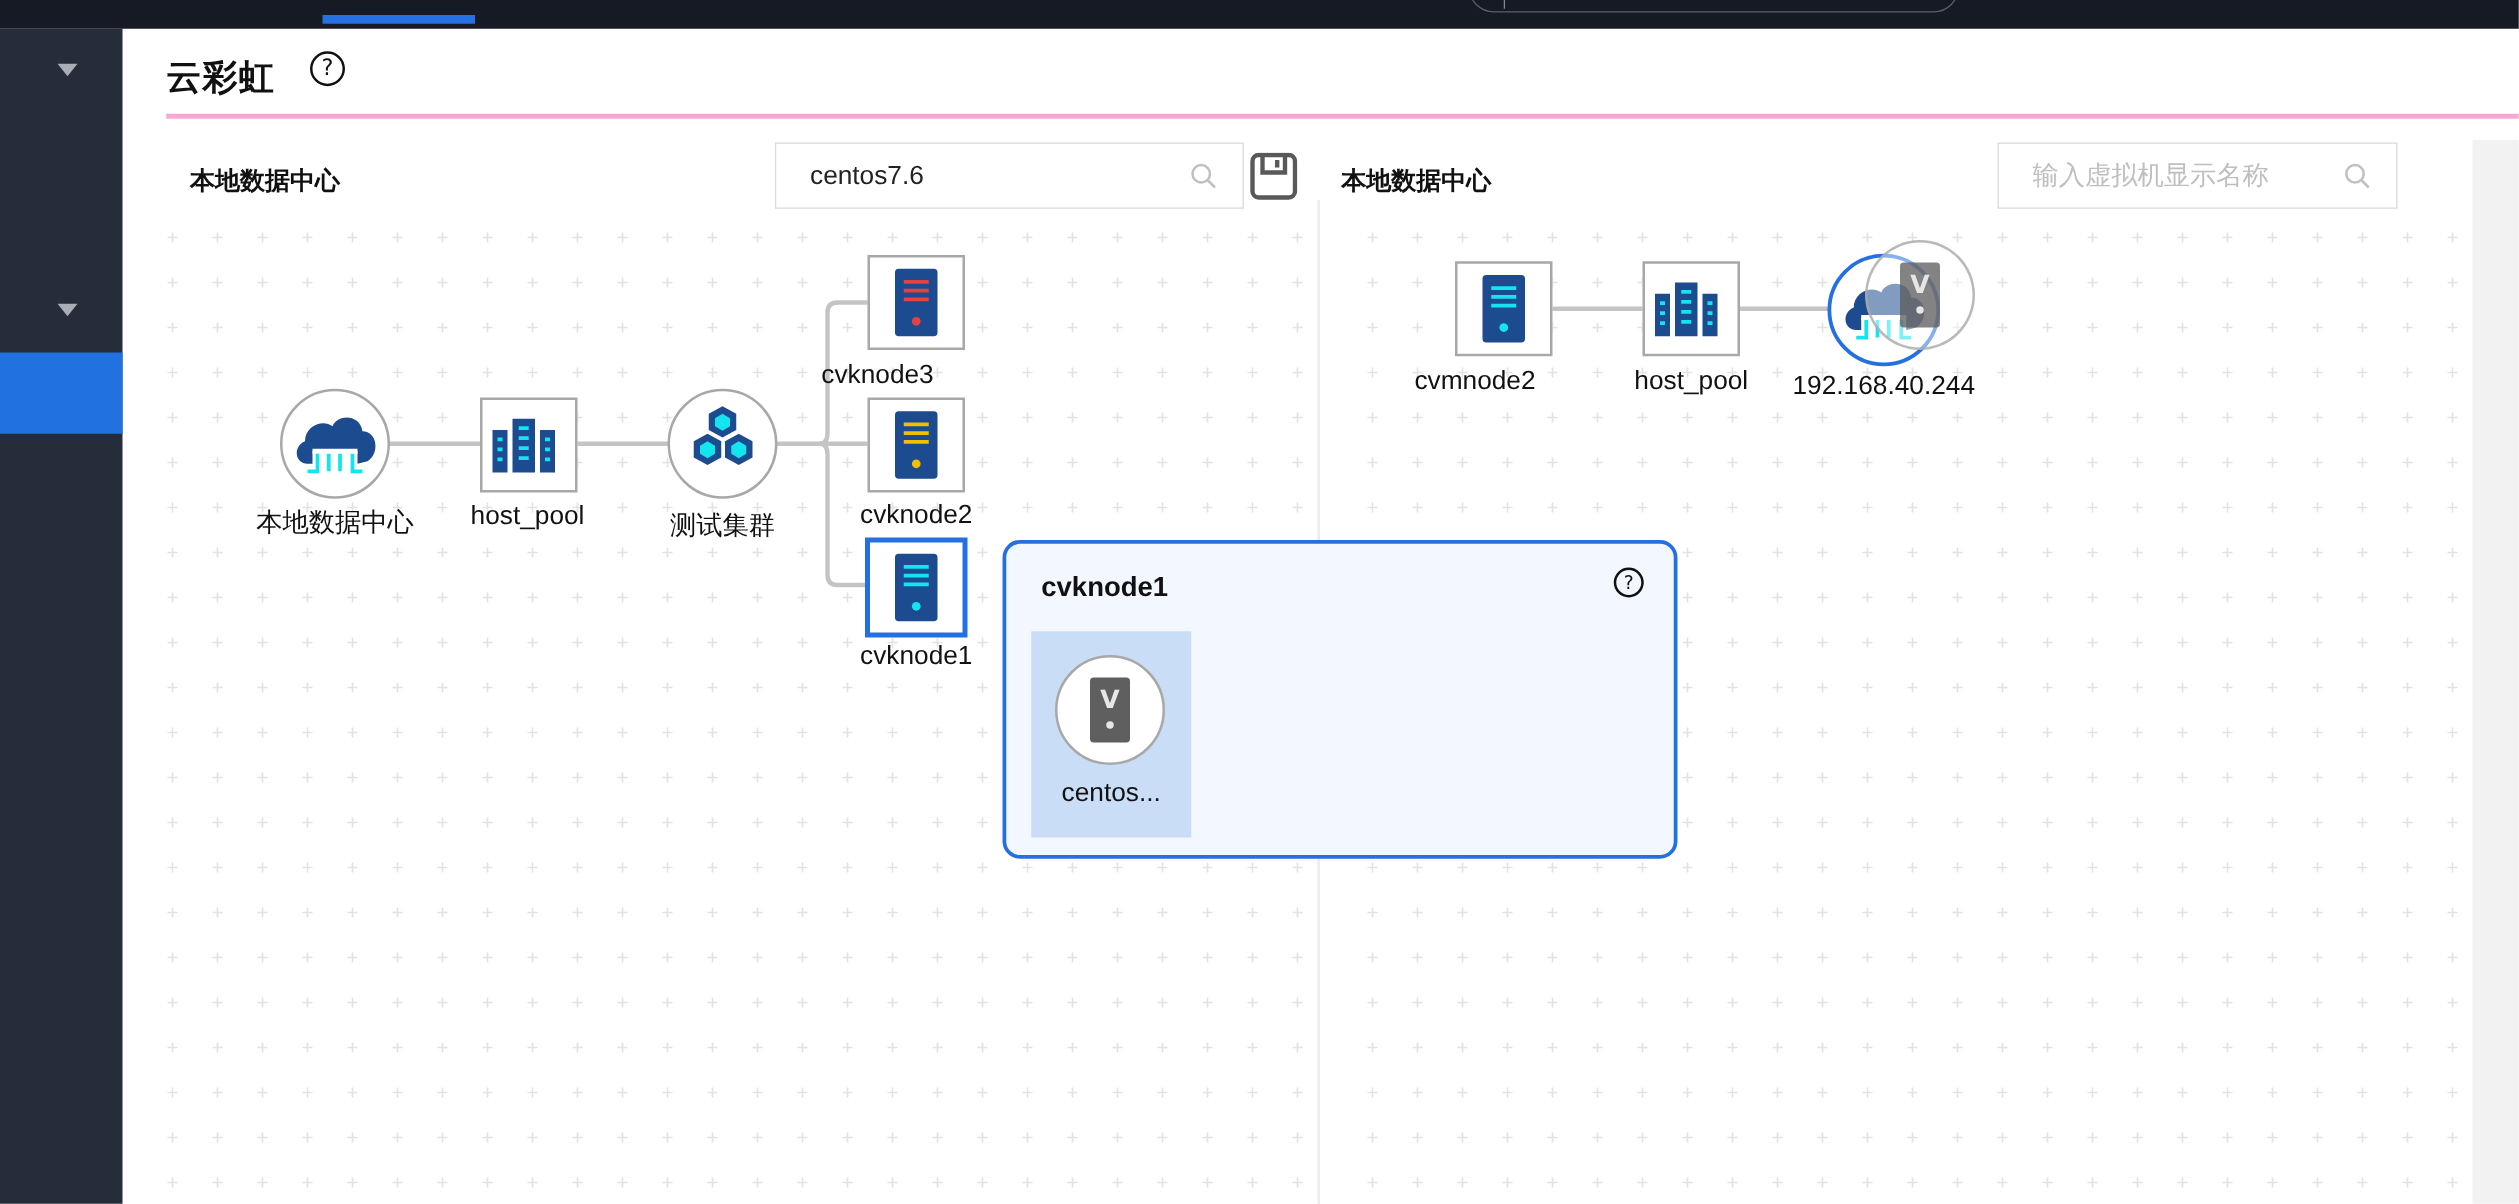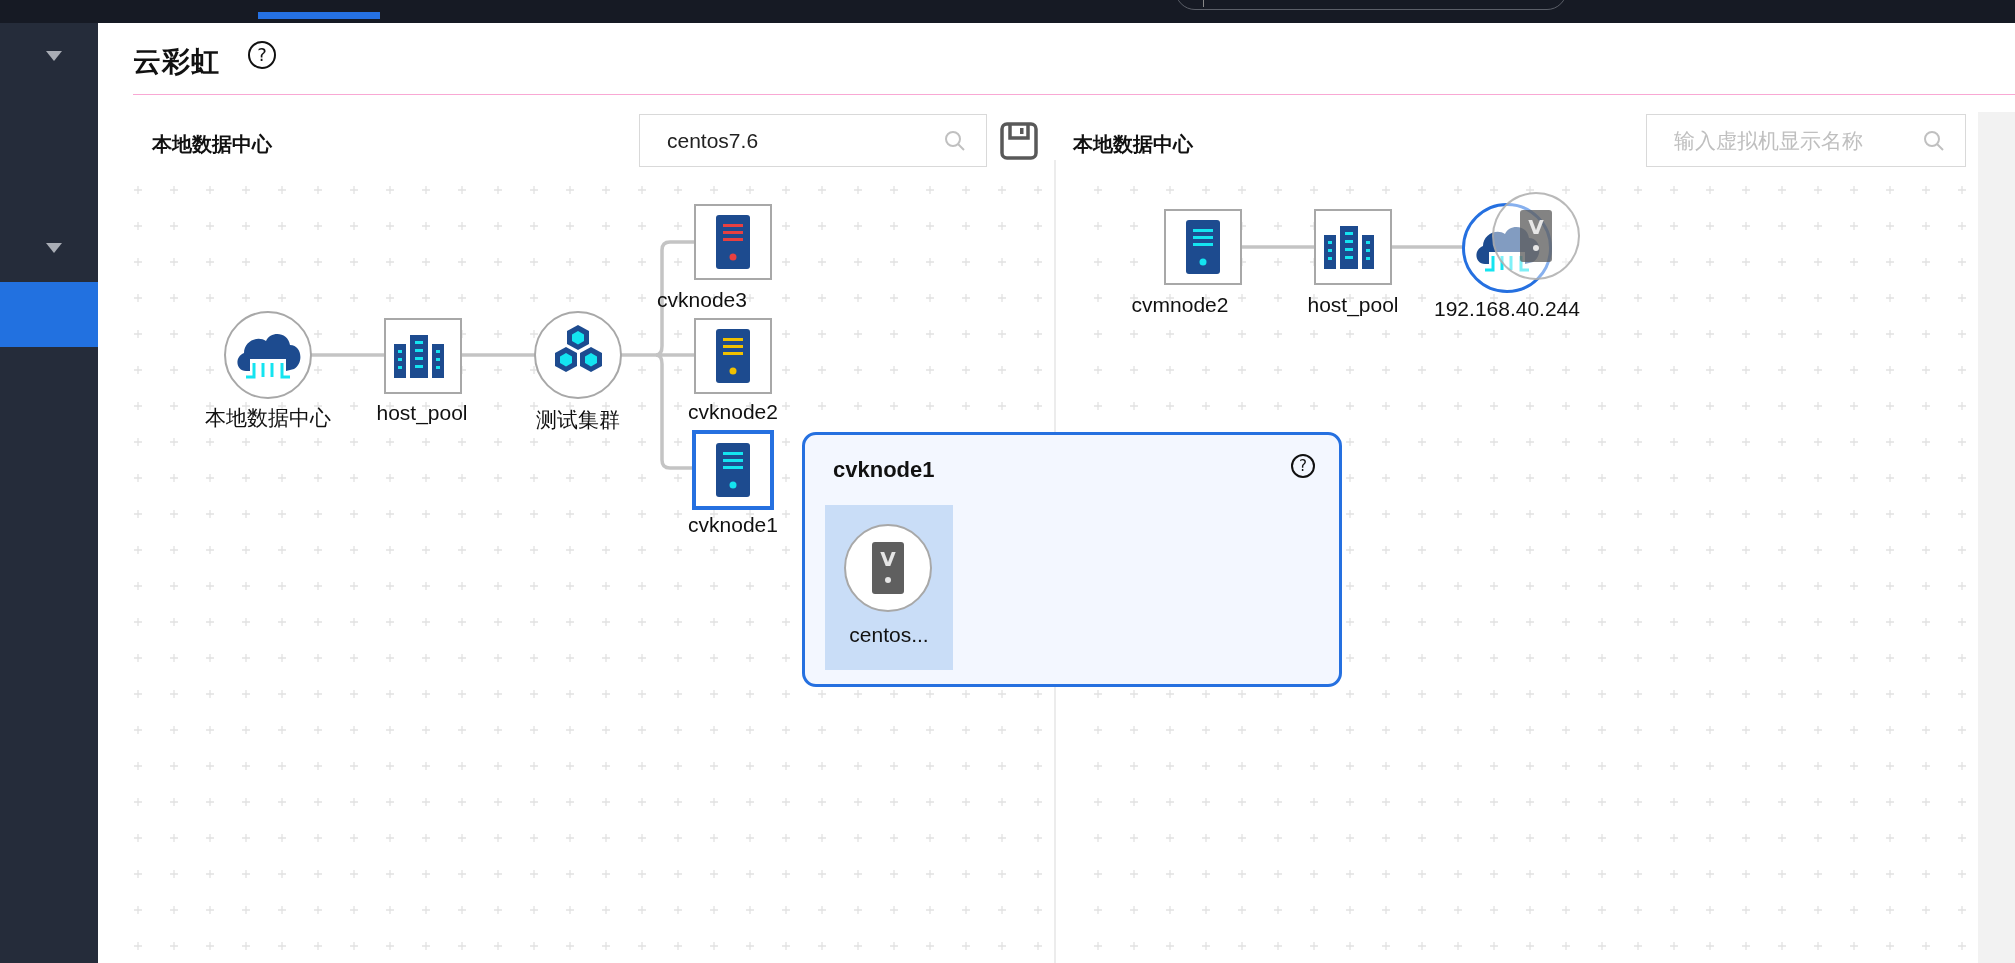--- a/index.html
+++ b/index.html
@@ -10,21 +10,21 @@
   .topbar .top-search { position: absolute; left: 1175px; top: -30px; width: 392px; height: 40px;
     border: 1px solid #5b5f68; border-radius: 20px; }
   .topbar .top-search .caret { position: absolute; left: 27px; top: 28px; width: 1px; height: 8px; background: #888; }
 
   .sidebar { position: absolute; left: 0; top: 23px; width: 98px; height: 940px; background: #252c3a; }
   .sidebar .toggle { position: absolute; left: 44px; width: 20px; height: 14px; cursor: pointer; }
   .sidebar .toggle::after { content: ""; position: absolute; left: 2px; top: 2px; border-left: 8px solid transparent;
     border-right: 8px solid transparent; border-top: 10px solid #a9adb5; }
   .sidebar .active-item { position: absolute; left: 0; top: 259px; width: 98px; height: 65px; background: #2271e0; }
 
-  .page-header { position: absolute; left: 133px; top: 23px; right: 0; height: 72px; border-bottom: 1px solid #f9a8d4; }
+  .page-header { position: absolute; left: 133px; top: 23px; right: 0; height: 72px; border-bottom: 4px solid #f9a8d4; }
   .page-title { position: absolute; left: 0; top: 20px; font-size: 28px; font-weight: bold; color: #111; letter-spacing: 1px; }
   .help-icon { position: absolute; width: 28px; height: 28px; border: 2px solid #111; border-radius: 50%;
     text-align: center; font-size: 18px; line-height: 24px; color: #111; font-family: "DejaVu Sans", sans-serif; }
   .header-help { left: 115px; top: 18px; }
 
   .panel { position: absolute; top: 112px; height: 851px; }
   .panel-left { left: 133px; width: 920px; }
   .panel-right { left: 1054px; width: 926px; border-left: 2px solid #ececec; top: 160px; height: 803px; }
   .plus-grid { position: absolute; pointer-events: none; }
 
@@ -84,35 +84,35 @@
 </div>
 
 <div class="panel panel-right">
   <svg class="plus-grid" id="grid-right" width="926" height="803">
       <path d="M38 30H46M42 26V34M74 30H82M78 26V34M110 30H118M114 26V34M146 30H154M150 26V34M182 30H190M186 26V34M218 30H226M222 26V34M254 30H262M258 26V34M290 30H298M294 26V34M326 30H334M330 26V34M362 30H370M366 26V34M398 30H406M402 26V34M434 30H442M438 26V34M470 30H478M474 26V34M506 30H514M510 26V34M542 30H550M546 26V34M578 30H586M582 26V34M614 30H622M618 26V34M650 30H658M654 26V34M686 30H694M690 26V34M722 30H730M726 26V34M758 30H766M762 26V34M794 30H802M798 26V34M830 30H838M834 26V34M866 30H874M870 26V34M902 30H910M906 26V34M38 66H46M42 62V70M74 66H82M78 62V70M110 66H118M114 62V70M146 66H154M150 62V70M182 66H190M186 62V70M218 66H226M222 62V70M254 66H262M258 62V70M290 66H298M294 62V70M326 66H334M330 62V70M362 66H370M366 62V70M398 66H406M402 62V70M434 66H442M438 62V70M470 66H478M474 62V70M506 66H514M510 62V70M542 66H550M546 62V70M578 66H586M582 62V70M614 66H622M618 62V70M650 66H658M654 62V70M686 66H694M690 62V70M722 66H730M726 62V70M758 66H766M762 62V70M794 66H802M798 62V70M830 66H838M834 62V70M866 66H874M870 62V70M902 66H910M906 62V70M38 102H46M42 98V106M74 102H82M78 98V106M110 102H118M114 98V106M146 102H154M150 98V106M182 102H190M186 98V106M218 102H226M222 98V106M254 102H262M258 98V106M290 102H298M294 98V106M326 102H334M330 98V106M362 102H370M366 98V106M398 102H406M402 98V106M434 102H442M438 98V106M470 102H478M474 98V106M506 102H514M510 98V106M542 102H550M546 98V106M578 102H586M582 98V106M614 102H622M618 98V106M650 102H658M654 98V106M686 102H694M690 98V106M722 102H730M726 98V106M758 102H766M762 98V106M794 102H802M798 98V106M830 102H838M834 98V106M866 102H874M870 98V106M902 102H910M906 98V106M38 138H46M42 134V142M74 138H82M78 134V142M110 138H118M114 134V142M146 138H154M150 134V142M182 138H190M186 134V142M218 138H226M222 134V142M254 138H262M258 134V142M290 138H298M294 134V142M326 138H334M330 134V142M362 138H370M366 134V142M398 138H406M402 134V142M434 138H442M438 134V142M470 138H478M474 134V142M506 138H514M510 134V142M542 138H550M546 134V142M578 138H586M582 134V142M614 138H622M618 134V142M650 138H658M654 134V142M686 138H694M690 134V142M722 138H730M726 134V142M758 138H766M762 134V142M794 138H802M798 134V142M830 138H838M834 134V142M866 138H874M870 134V142M902 138H910M906 134V142M38 174H46M42 170V178M74 174H82M78 170V178M110 174H118M114 170V178M146 174H154M150 170V178M182 174H190M186 170V178M218 174H226M222 170V178M254 174H262M258 170V178M290 174H298M294 170V178M326 174H334M330 170V178M362 174H370M366 170V178M398 174H406M402 170V178M434 174H442M438 170V178M470 174H478M474 170V178M506 174H514M510 170V178M542 174H550M546 170V178M578 174H586M582 170V178M614 174H622M618 170V178M650 174H658M654 170V178M686 174H694M690 170V178M722 174H730M726 170V178M758 174H766M762 170V178M794 174H802M798 170V178M830 174H838M834 170V178M866 174H874M870 170V178M902 174H910M906 170V178M38 210H46M42 206V214M74 210H82M78 206V214M110 210H118M114 206V214M146 210H154M150 206V214M182 210H190M186 206V214M218 210H226M222 206V214M254 210H262M258 206V214M290 210H298M294 206V214M326 210H334M330 206V214M362 210H370M366 206V214M398 210H406M402 206V214M434 210H442M438 206V214M470 210H478M474 206V214M506 210H514M510 206V214M542 210H550M546 206V214M578 210H586M582 206V214M614 210H622M618 206V214M650 210H658M654 206V214M686 210H694M690 206V214M722 210H730M726 206V214M758 210H766M762 206V214M794 210H802M798 206V214M830 210H838M834 206V214M866 210H874M870 206V214M902 210H910M906 206V214M38 246H46M42 242V250M74 246H82M78 242V250M110 246H118M114 242V250M146 246H154M150 242V250M182 246H190M186 242V250M218 246H226M222 242V250M254 246H262M258 242V250M290 246H298M294 242V250M326 246H334M330 242V250M362 246H370M366 242V250M398 246H406M402 242V250M434 246H442M438 242V250M470 246H478M474 242V250M506 246H514M510 242V250M542 246H550M546 242V250M578 246H586M582 242V250M614 246H622M618 242V250M650 246H658M654 242V250M686 246H694M690 242V250M722 246H730M726 242V250M758 246H766M762 242V250M794 246H802M798 242V250M830 246H838M834 242V250M866 246H874M870 242V250M902 246H910M906 242V250M38 282H46M42 278V286M74 282H82M78 278V286M110 282H118M114 278V286M146 282H154M150 278V286M182 282H190M186 278V286M218 282H226M222 278V286M254 282H262M258 278V286M290 282H298M294 278V286M326 282H334M330 278V286M362 282H370M366 278V286M398 282H406M402 278V286M434 282H442M438 278V286M470 282H478M474 278V286M506 282H514M510 278V286M542 282H550M546 278V286M578 282H586M582 278V286M614 282H622M618 278V286M650 282H658M654 278V286M686 282H694M690 278V286M722 282H730M726 278V286M758 282H766M762 278V286M794 282H802M798 278V286M830 282H838M834 278V286M866 282H874M870 278V286M902 282H910M906 278V286M38 318H46M42 314V322M74 318H82M78 314V322M110 318H118M114 314V322M146 318H154M150 314V322M182 318H190M186 314V322M218 318H226M222 314V322M254 318H262M258 314V322M290 318H298M294 314V322M326 318H334M330 314V322M362 318H370M366 314V322M398 318H406M402 314V322M434 318H442M438 314V322M470 318H478M474 314V322M506 318H514M510 314V322M542 318H550M546 314V322M578 318H586M582 314V322M614 318H622M618 314V322M650 318H658M654 314V322M686 318H694M690 314V322M722 318H730M726 314V322M758 318H766M762 314V322M794 318H802M798 314V322M830 318H838M834 314V322M866 318H874M870 314V322M902 318H910M906 314V322M38 354H46M42 350V358M74 354H82M78 350V358M110 354H118M114 350V358M146 354H154M150 350V358M182 354H190M186 350V358M218 354H226M222 350V358M254 354H262M258 350V358M290 354H298M294 350V358M326 354H334M330 350V358M362 354H370M366 350V358M398 354H406M402 350V358M434 354H442M438 350V358M470 354H478M474 350V358M506 354H514M510 350V358M542 354H550M546 350V358M578 354H586M582 350V358M614 354H622M618 350V358M650 354H658M654 350V358M686 354H694M690 350V358M722 354H730M726 350V358M758 354H766M762 350V358M794 354H802M798 350V358M830 354H838M834 350V358M866 354H874M870 350V358M902 354H910M906 350V358M38 390H46M42 386V394M74 390H82M78 386V394M110 390H118M114 386V394M146 390H154M150 386V394M182 390H190M186 386V394M218 390H226M222 386V394M254 390H262M258 386V394M290 390H298M294 386V394M326 390H334M330 386V394M362 390H370M366 386V394M398 390H406M402 386V394M434 390H442M438 386V394M470 390H478M474 386V394M506 390H514M510 386V394M542 390H550M546 386V394M578 390H586M582 386V394M614 390H622M618 386V394M650 390H658M654 386V394M686 390H694M690 386V394M722 390H730M726 386V394M758 390H766M762 386V394M794 390H802M798 386V394M830 390H838M834 386V394M866 390H874M870 386V394M902 390H910M906 386V394M38 426H46M42 422V430M74 426H82M78 422V430M110 426H118M114 422V430M146 426H154M150 422V430M182 426H190M186 422V430M218 426H226M222 422V430M254 426H262M258 422V430M290 426H298M294 422V430M326 426H334M330 422V430M362 426H370M366 422V430M398 426H406M402 422V430M434 426H442M438 422V430M470 426H478M474 422V430M506 426H514M510 422V430M542 426H550M546 422V430M578 426H586M582 422V430M614 426H622M618 422V430M650 426H658M654 422V430M686 426H694M690 422V430M722 426H730M726 422V430M758 426H766M762 422V430M794 426H802M798 422V430M830 426H838M834 422V430M866 426H874M870 422V430M902 426H910M906 422V430M38 462H46M42 458V466M74 462H82M78 458V466M110 462H118M114 458V466M146 462H154M150 458V466M182 462H190M186 458V466M218 462H226M222 458V466M254 462H262M258 458V466M290 462H298M294 458V466M326 462H334M330 458V466M362 462H370M366 458V466M398 462H406M402 458V466M434 462H442M438 458V466M470 462H478M474 458V466M506 462H514M510 458V466M542 462H550M546 458V466M578 462H586M582 458V466M614 462H622M618 458V466M650 462H658M654 458V466M686 462H694M690 458V466M722 462H730M726 458V466M758 462H766M762 458V466M794 462H802M798 458V466M830 462H838M834 458V466M866 462H874M870 458V466M902 462H910M906 458V466M38 498H46M42 494V502M74 498H82M78 494V502M110 498H118M114 494V502M146 498H154M150 494V502M182 498H190M186 494V502M218 498H226M222 494V502M254 498H262M258 494V502M290 498H298M294 494V502M326 498H334M330 494V502M362 498H370M366 494V502M398 498H406M402 494V502M434 498H442M438 494V502M470 498H478M474 494V502M506 498H514M510 494V502M542 498H550M546 494V502M578 498H586M582 494V502M614 498H622M618 494V502M650 498H658M654 494V502M686 498H694M690 494V502M722 498H730M726 494V502M758 498H766M762 494V502M794 498H802M798 494V502M830 498H838M834 494V502M866 498H874M870 494V502M902 498H910M906 494V502M38 534H46M42 530V538M74 534H82M78 530V538M110 534H118M114 530V538M146 534H154M150 530V538M182 534H190M186 530V538M218 534H226M222 530V538M254 534H262M258 530V538M290 534H298M294 530V538M326 534H334M330 530V538M362 534H370M366 530V538M398 534H406M402 530V538M434 534H442M438 530V538M470 534H478M474 530V538M506 534H514M510 530V538M542 534H550M546 530V538M578 534H586M582 530V538M614 534H622M618 530V538M650 534H658M654 530V538M686 534H694M690 530V538M722 534H730M726 530V538M758 534H766M762 530V538M794 534H802M798 530V538M830 534H838M834 530V538M866 534H874M870 530V538M902 534H910M906 530V538M38 570H46M42 566V574M74 570H82M78 566V574M110 570H118M114 566V574M146 570H154M150 566V574M182 570H190M186 566V574M218 570H226M222 566V574M254 570H262M258 566V574M290 570H298M294 566V574M326 570H334M330 566V574M362 570H370M366 566V574M398 570H406M402 566V574M434 570H442M438 566V574M470 570H478M474 566V574M506 570H514M510 566V574M542 570H550M546 566V574M578 570H586M582 566V574M614 570H622M618 566V574M650 570H658M654 566V574M686 570H694M690 566V574M722 570H730M726 566V574M758 570H766M762 566V574M794 570H802M798 566V574M830 570H838M834 566V574M866 570H874M870 566V574M902 570H910M906 566V574M38 606H46M42 602V610M74 606H82M78 602V610M110 606H118M114 602V610M146 606H154M150 602V610M182 606H190M186 602V610M218 606H226M222 602V610M254 606H262M258 602V610M290 606H298M294 602V610M326 606H334M330 602V610M362 606H370M366 602V610M398 606H406M402 602V610M434 606H442M438 602V610M470 606H478M474 602V610M506 606H514M510 602V610M542 606H550M546 602V610M578 606H586M582 602V610M614 606H622M618 602V610M650 606H658M654 602V610M686 606H694M690 602V610M722 606H730M726 602V610M758 606H766M762 602V610M794 606H802M798 602V610M830 606H838M834 602V610M866 606H874M870 602V610M902 606H910M906 602V610M38 642H46M42 638V646M74 642H82M78 638V646M110 642H118M114 638V646M146 642H154M150 638V646M182 642H190M186 638V646M218 642H226M222 638V646M254 642H262M258 638V646M290 642H298M294 638V646M326 642H334M330 638V646M362 642H370M366 638V646M398 642H406M402 638V646M434 642H442M438 638V646M470 642H478M474 638V646M506 642H514M510 638V646M542 642H550M546 638V646M578 642H586M582 638V646M614 642H622M618 638V646M650 642H658M654 638V646M686 642H694M690 638V646M722 642H730M726 638V646M758 642H766M762 638V646M794 642H802M798 638V646M830 642H838M834 638V646M866 642H874M870 638V646M902 642H910M906 638V646M38 678H46M42 674V682M74 678H82M78 674V682M110 678H118M114 674V682M146 678H154M150 674V682M182 678H190M186 674V682M218 678H226M222 674V682M254 678H262M258 674V682M290 678H298M294 674V682M326 678H334M330 674V682M362 678H370M366 674V682M398 678H406M402 674V682M434 678H442M438 674V682M470 678H478M474 674V682M506 678H514M510 674V682M542 678H550M546 674V682M578 678H586M582 674V682M614 678H622M618 674V682M650 678H658M654 674V682M686 678H694M690 674V682M722 678H730M726 674V682M758 678H766M762 674V682M794 678H802M798 674V682M830 678H838M834 674V682M866 678H874M870 674V682M902 678H910M906 674V682M38 714H46M42 710V718M74 714H82M78 710V718M110 714H118M114 710V718M146 714H154M150 710V718M182 714H190M186 710V718M218 714H226M222 710V718M254 714H262M258 710V718M290 714H298M294 710V718M326 714H334M330 710V718M362 714H370M366 710V718M398 714H406M402 710V718M434 714H442M438 710V718M470 714H478M474 710V718M506 714H514M510 710V718M542 714H550M546 710V718M578 714H586M582 710V718M614 714H622M618 710V718M650 714H658M654 710V718M686 714H694M690 710V718M722 714H730M726 710V718M758 714H766M762 710V718M794 714H802M798 710V718M830 714H838M834 710V718M866 714H874M870 710V718M902 714H910M906 710V718M38 750H46M42 746V754M74 750H82M78 746V754M110 750H118M114 746V754M146 750H154M150 746V754M182 750H190M186 746V754M218 750H226M222 746V754M254 750H262M258 746V754M290 750H298M294 746V754M326 750H334M330 746V754M362 750H370M366 746V754M398 750H406M402 746V754M434 750H442M438 746V754M470 750H478M474 746V754M506 750H514M510 746V754M542 750H550M546 746V754M578 750H586M582 746V754M614 750H622M618 746V754M650 750H658M654 746V754M686 750H694M690 746V754M722 750H730M726 746V754M758 750H766M762 746V754M794 750H802M798 746V754M830 750H838M834 746V754M866 750H874M870 746V754M902 750H910M906 746V754M38 786H46M42 782V790M74 786H82M78 782V790M110 786H118M114 782V790M146 786H154M150 782V790M182 786H190M186 782V790M218 786H226M222 782V790M254 786H262M258 782V790M290 786H298M294 782V790M326 786H334M330 782V790M362 786H370M366 782V790M398 786H406M402 782V790M434 786H442M438 782V790M470 786H478M474 782V790M506 786H514M510 782V790M542 786H550M546 782V790M578 786H586M582 782V790M614 786H622M618 782V790M650 786H658M654 782V790M686 786H694M690 782V790M722 786H730M726 782V790M758 786H766M762 782V790M794 786H802M798 782V790M830 786H838M834 782V790M866 786H874M870 782V790M902 786H910M906 782V790" stroke="#e2e2e2" stroke-width="1.3" fill="none"></path>
     </svg>
 </div>
 <div class="right-scroll"></div>
 
 <div class="panel-title" style="left:152px; top:131px">本地数据中心</div>
-<div class="search-box" style="left:639px; top:114px; width:348px">
+<div class="search-box" style="left:620px; top:114px; width:375px">
   <input type="text" value="centos7.6" style="">
   <svg class="search-icon" viewBox="0 0 22 22">
     <circle cx="9" cy="9" r="7" fill="none" stroke="#c0c0c0" stroke-width="2"></circle>
     <line x1="14" y1="14" x2="20" y2="20" stroke="#c0c0c0" stroke-width="2"></line>
   </svg>
 </div>
 <svg class="save-icon" viewBox="0 0 38 38">
   <rect x="2" y="2" width="34" height="34" rx="5" fill="none" stroke="#595959" stroke-width="3.5"></rect>
   <path d="M10 3 V16 H28 V3" fill="none" stroke="#595959" stroke-width="3.5"></path>
   <rect x="20" y="6" width="3.5" height="6" fill="#595959"></rect>
 </svg>
 
 <div class="panel-title" style="left:1073px; top:131px">本地数据中心</div>
-<div class="search-box" style="left:1646px; top:114px; width:320px">
+<div class="search-box" style="left:1598px; top:114px; width:320px">
   <input type="text" placeholder="输入虚拟机显示名称" style="">
   <svg class="search-icon" viewBox="0 0 22 22">
     <circle cx="9" cy="9" r="7" fill="none" stroke="#c0c0c0" stroke-width="2"></circle>
     <line x1="14" y1="14" x2="20" y2="20" stroke="#c0c0c0" stroke-width="2"></line>
   </svg>
 </div>
 
 <svg class="links">
   <g stroke="#c4c4c4" stroke-width="3.5" fill="none">
     <line x1="310" y1="355" x2="386" y2="355"></line>

